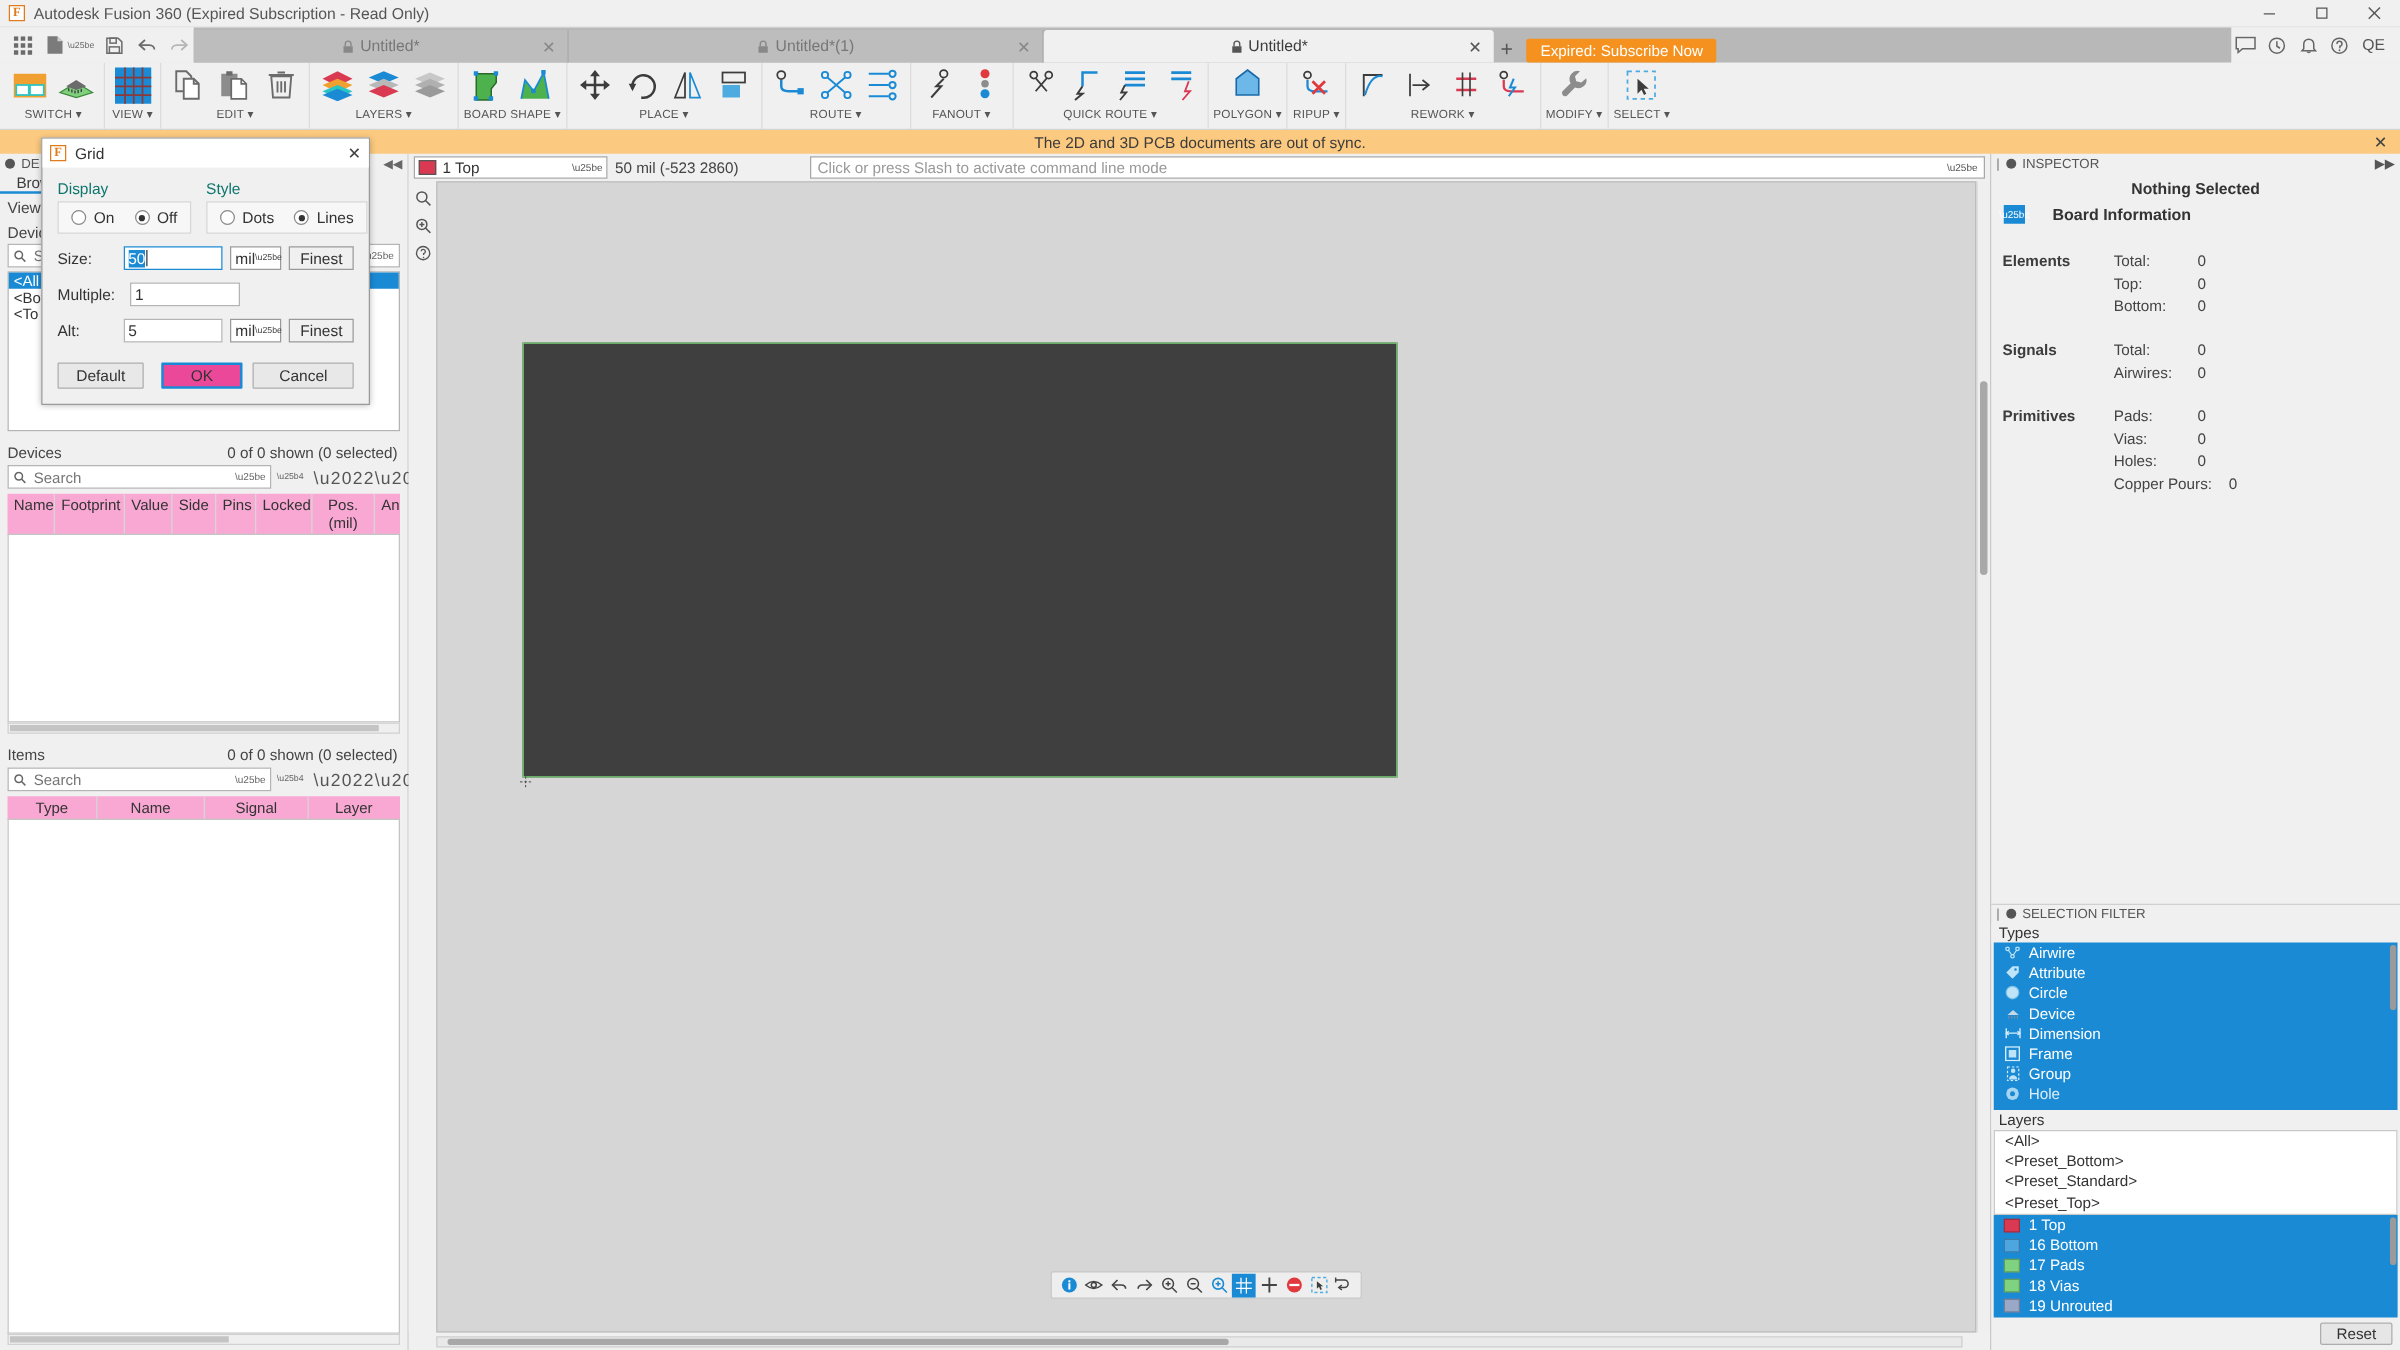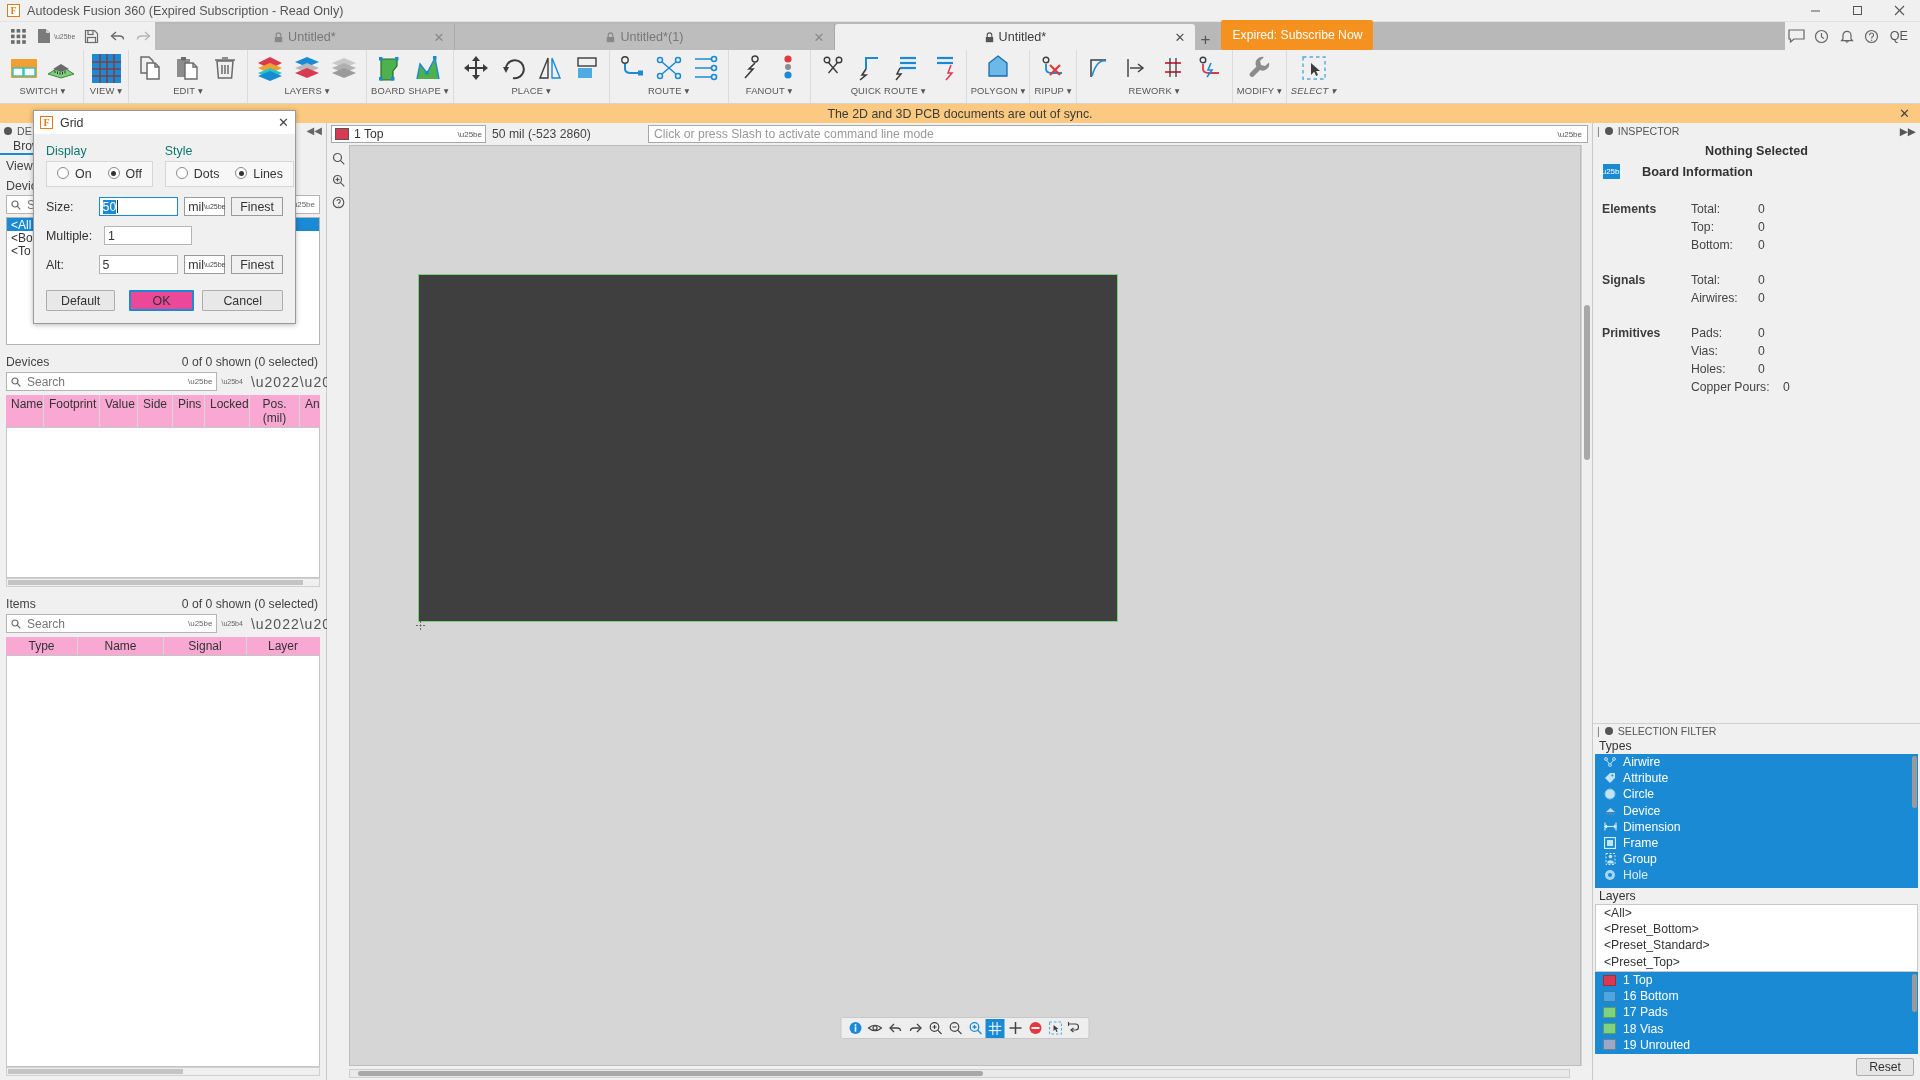--- a/index.html
+++ b/index.html
@@ -43,37 +43,37 @@
     border-right:1px solid #a8a8a8;
   }
   .tab .lock { margin-right:5px; display:flex; align-items:center; }
   .tab .x { position:absolute; right:10px; font-size:13px; color:#888; }
   .tab.active { background:#f0f0f0; color:#3c3c3c; border-radius:3px 3px 0 0; border-right:none; }
   .tab.active .x { color:#555; }
   .tab-add { width:20px; display:flex;align-items:center;justify-content:center; font-size:17px;color:#555; }
 
   .subscribe {
     background:#f5911e; color:#fff; font-size:12.2px; padding:0 11px;
-    height:30px; display:flex;align-items:center; border-radius:2px; margin:4px 5px 0 6px;
+    height:19px; display:flex;align-items:center; border-radius:2px; margin:4px 5px 0 6px;
   }
   .qa-right { display:flex;align-items:center;gap:1px; padding-right:7px; background:#f0f0f0;}
   .qa-right .qa-ic { color:#666; }
   .qe { font-size:12.6px; color:#555; padding:0 5px; }
 
   
   .ribbon { background:#f0f0f0; border-bottom:1px solid #d4d4d4; flex:none; }
   .ribtabs { display:flex; height:18px; padding-left:18px; }
   .ribtab { font-size:11.4px; letter-spacing:.2px; color:#555; padding:0 20px; position:relative; }
   .ribtab.active { color:#1a8ad4; }
   .ribtab.active:after {
     content:""; position:absolute; left:13px; right:13px; bottom:-3px; height:2.5px; background:#1a8ad4;
   }
   .ribbody { display:flex; height:53px; align-items:stretch; padding-left:2px; }
   .grp { display:flex; flex-direction:column; align-items:center; border-right:1px solid #dcdcdc; padding:0 4px; }
-  .grp:last-child { border-right:none;font-style:italic; }
+  .grp:last-child { border-right:none; }
   .grp-icons { display:flex; align-items:center; gap:1px; height:36px; }
   .grp-lbl { font-size:9.4px; color:#555; letter-spacing:.2px; line-height:10px; }
   .ic { width:36px;height:34px;display:flex;align-items:center;justify-content:center; }
   .ic svg { display:block; }
 
   
   .warnbar {
     height:19px; background:#fbc97f; display:flex; align-items:center; justify-content:center;
     position:relative; color:#3c3c3c; font-size:12.4px; flex:none;
   }
@@ -188,21 +188,21 @@
   .dlg-ico {
     width:13px;height:13px;border:1px solid #e07b1d;color:#e07b1d;font-size:10px;font-weight:bold;
     display:flex;align-items:center;justify-content:center;margin-right:7px;font-family:"Liberation Serif",serif;background:#fff;
   }
   .dlg-title { font-size:12.4px; color:#333; }
   .dlg-x { margin-left:auto; font-size:13px; color:#444; }
   .dlg-body { padding:10px 12px 12px 12px; }
   .dlg-cols { display:flex; gap:12px; }
   .fld-lbl { font-size:12.4px; color:#0f766e; margin-bottom:3px; }
   .radgrp { border:1px solid #d6d6d6; background:#f7f7f7; display:flex; align-items:center; gap:16px; padding:5px 10px; }
-  .rad { display:flex; align-items:flex-start; gap:6px; font-size:12.4px; color:#333; }
+  .rad { display:flex; align-items:center; gap:6px; font-size:12.4px; color:#333; }
   .rbtn { width:12px;height:12px;border:1px solid #8a8a8a;border-radius:50%;background:#fff;display:flex;align-items:center;justify-content:center; }
   .rbtn.on:after { content:""; width:5px;height:5px;border-radius:50%;background:#333; }
   .frow { display:flex; align-items:center; margin-top:10px; gap:6px; }
   .frow .lab { width:52px; font-size:12.4px; color:#333; }
   .tinput { width:88px;height:19px;border:1px solid #7c7c7c;background:#fff;font-size:12.4px;color:#333;padding:0 3px;display:flex;align-items:center; }
   .tinput.focus { border-color:#1a8ad4; }
   .tinput .selt { background:#1a8ad4;color:#fff; }
   .caret { width:1px;height:13px;background:#333;display:inline-block;margin-left:1px; }
   .unitsel { width:41px;height:19px;border:1px solid #9a9a9a;background:#fff;display:flex;align-items:center;padding:0 3px;font-size:12.4px;color:#333; }
   .unitsel .cv { margin-left:auto;font-size:7px;color:#444; }

